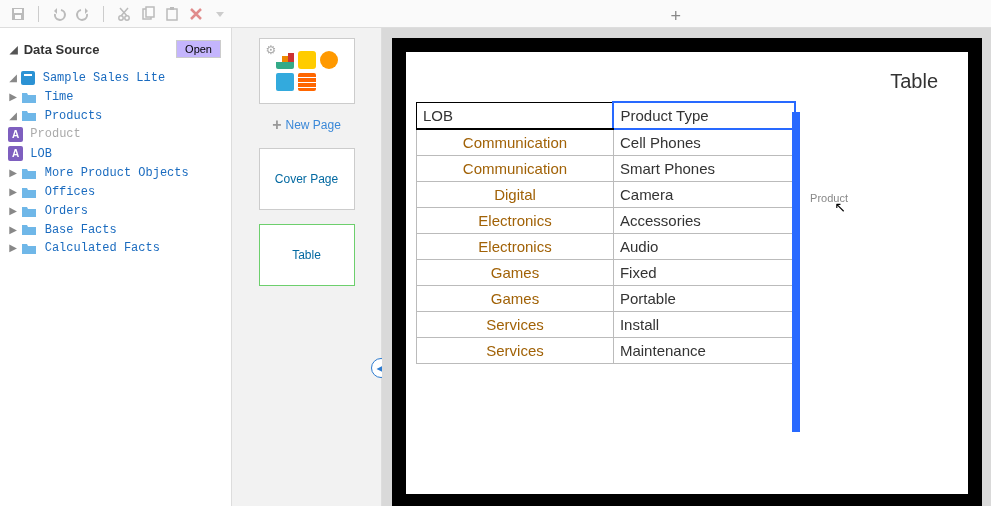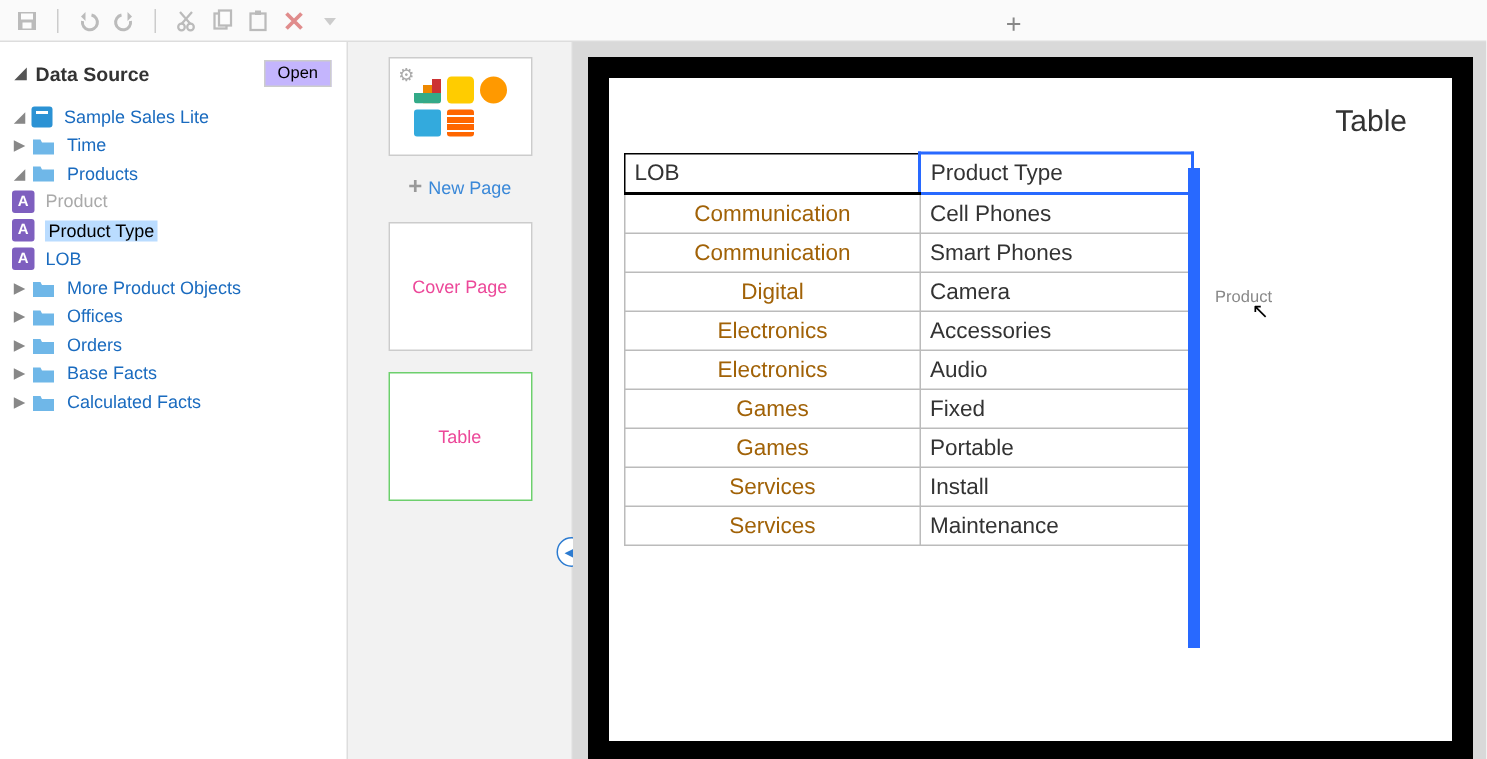--- a/index.html
+++ b/index.html
@@ -60,21 +60,21 @@
   .attr-icon {
     display:inline-flex; width:15px; height:15px; background:#7e5fbf; color:#fff;
     font-weight:bold; font-size:10px; align-items:center; justify-content:center;
     border-radius:2px; margin-right:4px; vertical-align:middle;
   }
   .num-icon {
     display:inline-flex; width:15px; height:15px; background:#3b8ae6; color:#fff;
     font-weight:bold; font-size:10px; align-items:center; justify-content:center;
     border-radius:2px; margin-right:4px; vertical-align:middle;
   }
-  .tree a { color:#1a6bbf; text-decoration:none; cursor:pointer;}
+  .tree a { color:#1a6bbf; text-decoration:none; cursor:pointer;font-family:Liberation Mono, monospace;}
   .tree .dimmed a, .dimmed { color:#aaa; }
   .tree .sel { background:#badcff; padding:0 2px; color:#000;}
   .treelabel { vertical-align:middle;}
 
   
   .pagestrip {
     width: 150px;
     background:#f2f2f2;
     border-right:1px solid #ddd;
     padding: 10px 12px;
@@ -88,23 +88,23 @@
     background:#fff; border:1px solid #ccc;
     display:flex; align-items:center; justify-content:center;
     position:relative;
   }
   .palette .gear{ position:absolute; top:4px; left:6px; color:#aaa; font-size:12px;}
   .palette-grid { display:grid; grid-template-columns:repeat(3,18px); grid-template-rows:repeat(2,18px); gap:4px;}
   .pi { width:18px; height:18px; border-radius:2px;}
   .newpage { margin-top:12px; color:#3a88d8; font-size:12px; display:flex; align-items:center; gap:4px; cursor:pointer;}
   .newpage .pls { font-size:16px; font-weight:bold; color:#999;}
   .thumb {
-    width: 96px; height: 86px; background:#fff; border:1px solid #ccc;
+    width: 96px; height: 62px; background:#fff; border:1px solid #ccc;
     margin-top:14px; display:flex; align-items:center; justify-content:center;
-    font-size:12px; color:#ec4899; cursor:pointer;
+    font-size:12px; color:#0369a1; cursor:pointer;
   }
   .thumb.active { border:1px solid #6dcf6d; }
   .collapse-handle {
     position:absolute; right:-10px; top:330px;
     width:20px;height:20px;border-radius:50%;background:#fff;border:1px solid #2c7bd0;
     display:flex;align-items:center;justify-content:center;color:#2c7bd0;font-size:12px;
     cursor:pointer;
   }
 
   
@@ -227,24 +227,20 @@
               <svg viewBox="0 0 16 14">
                 <path d="M1 3 L6 3 L7 5 L15 5 L15 13 L1 13 Z" fill="#6fb7e8"></path>
               </svg>
             </span>
           <a class="treelabel">Products</a>
         </li>
 
         <li class="lvl3 dimmed">
           <span class="attr-icon">A</span>
           <a class="treelabel">Product</a>
-        </li>
-        <li class="lvl3">
-          <span class="attr-icon">A</span>
-          <a class="treelabel sel">Product Type</a>
         </li>
         <li class="lvl3">
           <span class="attr-icon">A</span>
           <a class="treelabel">LOB</a>
         </li>
         <li class="lvl3">
           <span class="twisty-s">▶</span>
           <span class="folder-icon">
               <svg viewBox="0 0 16 14">
                 <path d="M1 3 L6 3 L7 5 L15 5 L15 13 L1 13 Z" fill="#6fb7e8"></path>

